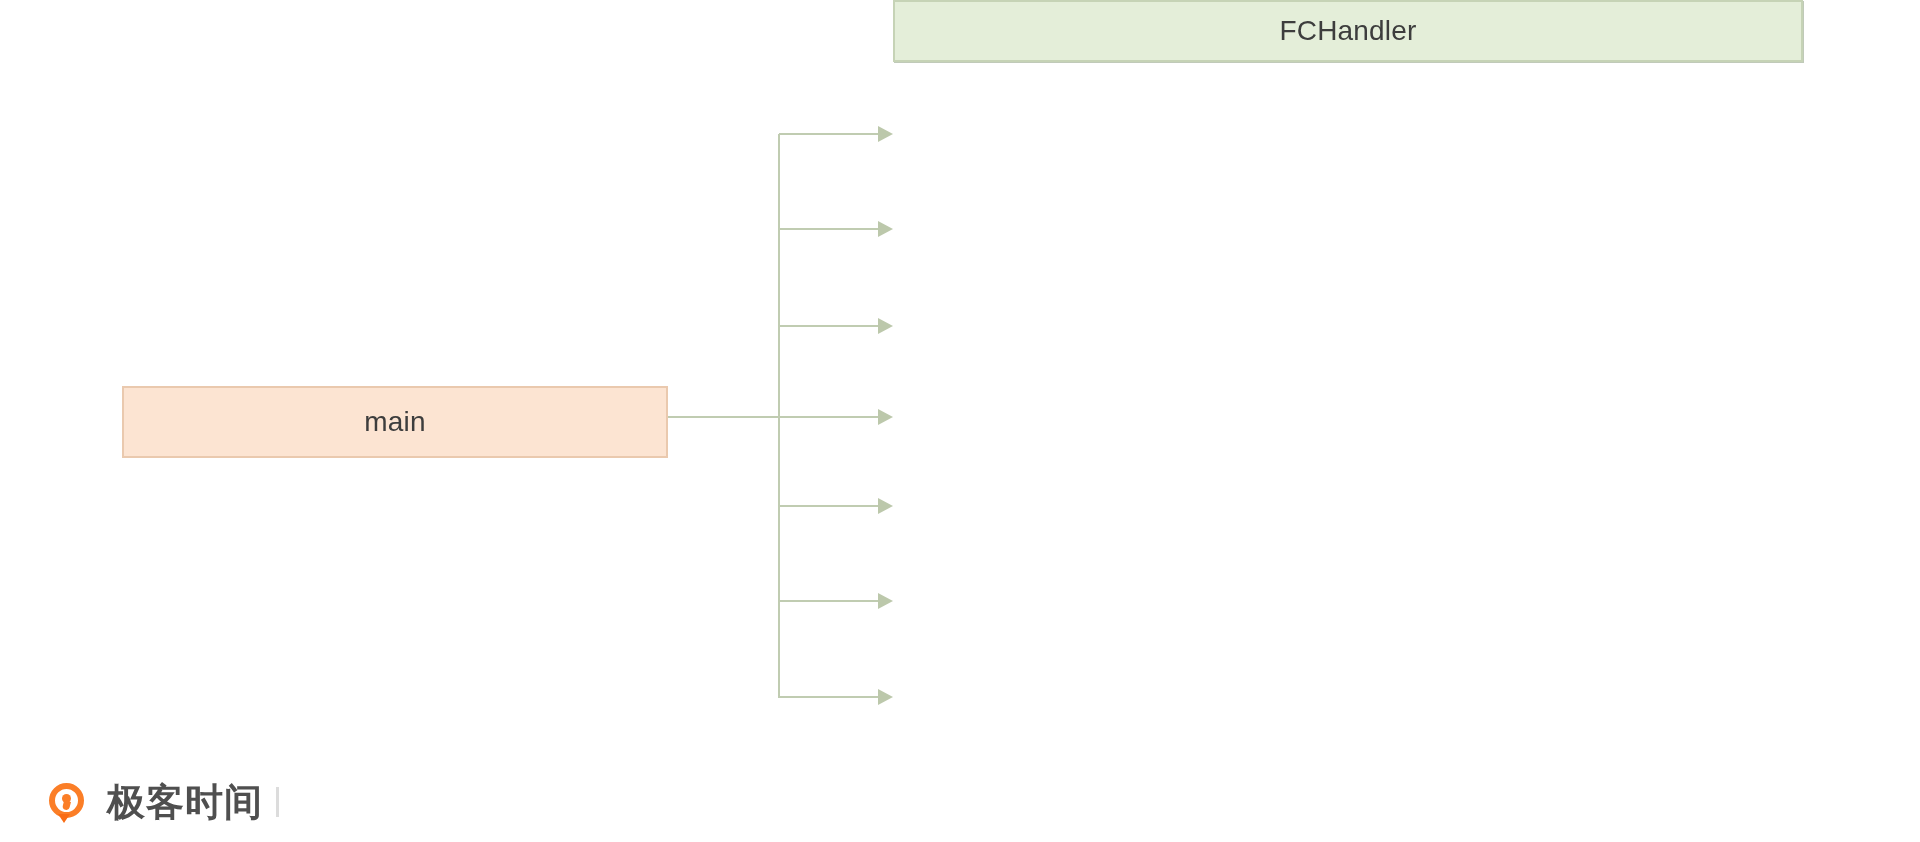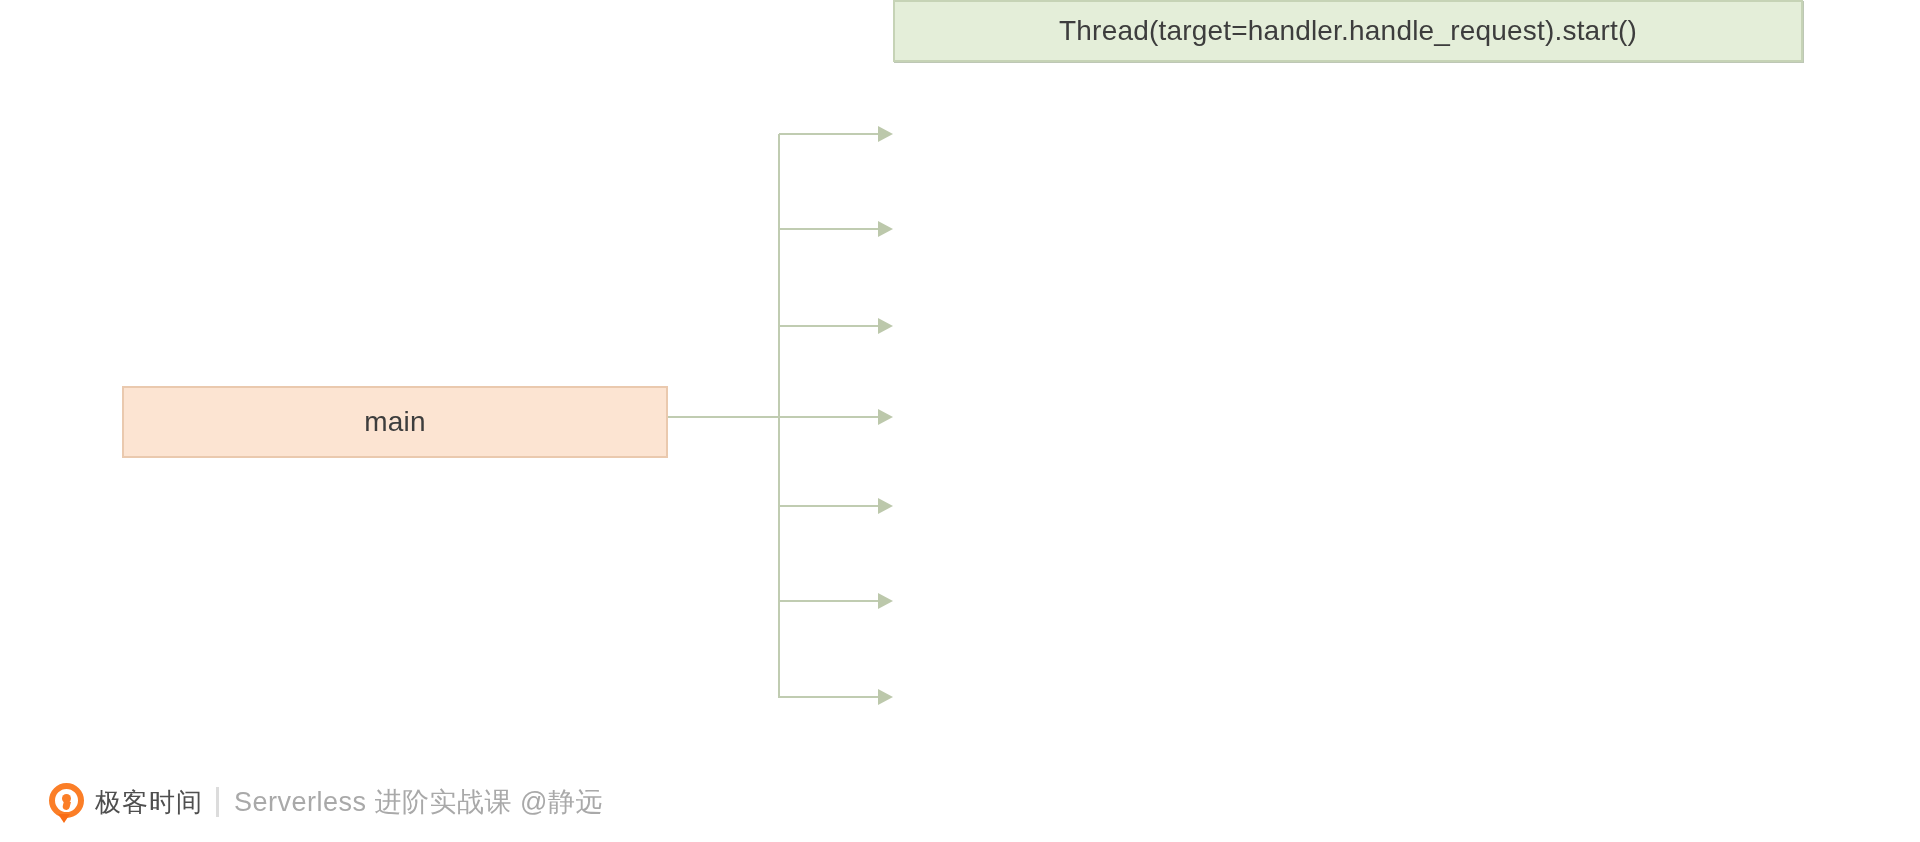--- a/index.html
+++ b/index.html
@@ -96,22 +96,22 @@
     background: #fb7e27; border-radius: 50%;
   }
   .logo-leg {
     position: absolute; left: 15px; top: 20px;
     width: 7px; height: 9px;
     background: #fb7e27;
     border-radius: 0 0 4px 4px;
     transform: rotate(14deg);
   }
   .brand-text {
-    font-size: 26px; font-weight: 400; color: #4f4f4f;
-    letter-spacing: 1px; white-space: nowrap;
+    font-size: 38px; font-weight: 700; color: #4f4f4f;
+    letter-spacing: 1px; white-space: nowrap; margin-left: 12px;
   }
   .brand-sep {
     width: 3px; height: 30px; background: #dcdcdc;
     margin: 0 15px 0 13px;
   }
   .tagline {
     font-size: 27px; color: #a9a9a9; letter-spacing: 0.5px; white-space: nowrap;
   }
 </style>
 </head>
@@ -150,29 +150,25 @@
   </div>
   <div class="node child-node">
     <span>fc_runtime_client.wait_for_invocation</span>
   </div>
   <div class="node child-node">
     <span>_set_global_request_id</span>
   </div>
   <div class="node child-node">
     <span>FCHandler</span>
   </div>
-  <div class="node child-node">
-    <span>Thread(target=handler.handle_request).start()</span>
-  </div>
 
   <div class="footer">
     <div class="logo-mark">
       <div class="logo-ring"></div>
       <div class="logo-tail"></div>
       <div class="logo-dot"></div>
       <div class="logo-leg"></div>
     </div>
     <span class="brand-text">极客时间</span>
     <span class="brand-sep"></span>
-    <span class="tagline">Serverless 进阶实战课 @静远</span>
   </div>
 
 </div>
 
 </body></html>

